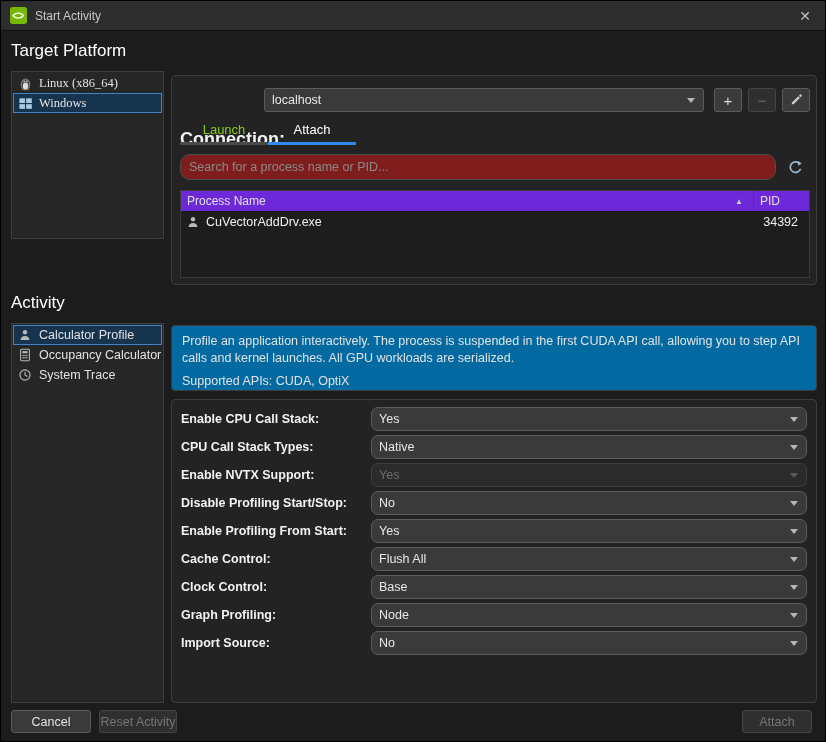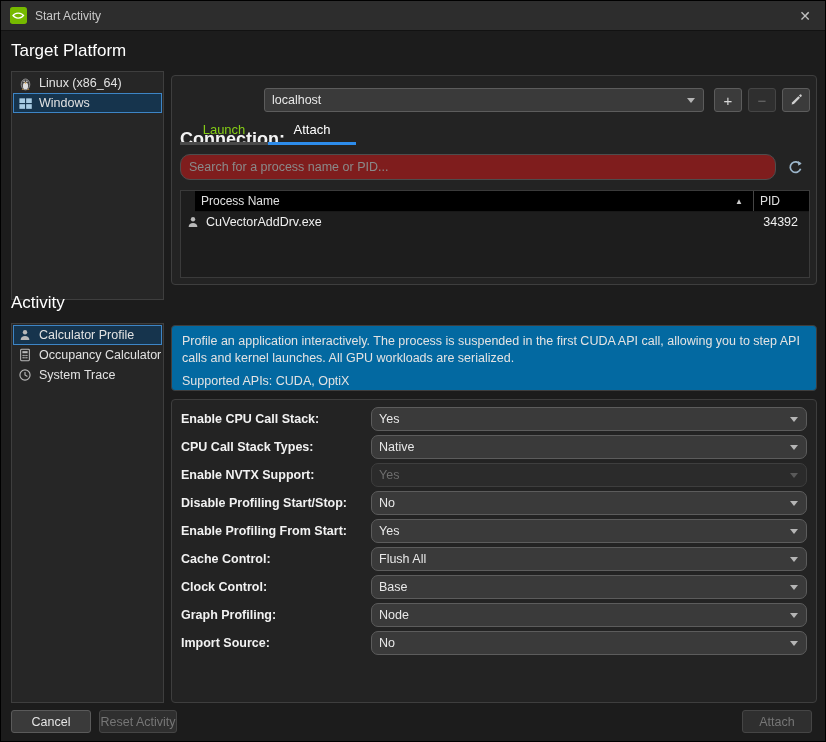--- a/index.html
+++ b/index.html
@@ -86,21 +86,21 @@
     font-family: "Liberation Sans", sans-serif; outline: none;
   }
   .search::placeholder { color: #8a8a8a; }
   .iconbtn {
     position: absolute; background: transparent; border: 1px solid transparent; border-radius: 3px;
     display: flex; align-items: center; justify-content: center; cursor: default;
   }
 
   
   .ptable { position: absolute; border: 1px solid #3a3a3a; background: #1d1d1d; display: flex; flex-direction: column; }
-  .thead { display: flex; height: 21px; background: #000000; border-bottom: 1px solid #181818; align-items: center; font-size: 12px; color: #e0e0e0; margin-left: 14px; }
+  .thead { display: flex; height: 21px; background: #6d28d9; border-bottom: 1px solid #181818; align-items: center; font-size: 12px; color: #e0e0e0; }
   .th-name { flex: 1; display: flex; align-items: center; padding: 0 6px; height: 100%; }
   .th-name .sort { margin-left: auto; font-size: 8px; color: #cccccc; padding-right: 4px; }
   .th-pid { width: 56px; padding: 0 6px; border-left: 1px solid #454545; height: 100%; display: flex; align-items: center; }
   .tbody { flex: 1; }
   .trow { display: flex; align-items: center; height: 20px; padding: 0 5px; font-size: 12.5px; color: #f0f0f0; gap: 5px; }
   .trow .tname { flex: 1; }
   .trow .tpid { width: 52px; text-align: right; padding-right: 6px; }
 
   
   .desc-panel { padding: 7px 10px; background: #0369a1; }
@@ -133,21 +133,21 @@
         <rect width="16" height="16" rx="2.5" fill="#76b900"></rect>
         <path d="M7.6 5.2 C5 5.2 2.8 6.6 2 8 C3 9.6 5.2 11 7.6 11 C10.6 11 12.6 9.4 13.6 8 C12.6 6.6 10.6 5.2 7.6 5.2 Z M7.6 6.4 C9.4 6.4 10.9 7.1 11.8 8 C10.9 8.9 9.4 9.8 7.6 9.8 C6 9.8 4.6 8.9 3.9 8 C4.6 7.1 6 6.4 7.6 6.4 Z" fill="#ffffff"></path>
       </svg>
     </span>
     <span class="title">Start Activity</span>
     <span class="close">✕</span>
   </div>
 
   <div class="h1" style="top:40px">Target Platform</div>
 
-  <div class="listbox" style="left:10px; top:70px; width:153px; height:229px;">
+  <div class="listbox" style="left:10px; top:70px; width:153px; height:168px;font-family:Liberation Serif, serif;">
     <div class="list-item">
       <span class="li-icon">
         <svg viewBox="0 0 16 16" width="15" height="15">
           <ellipse cx="8" cy="9" rx="4.6" ry="5.8" fill="#474747" stroke="#a8a8a8" stroke-width="0.8"></ellipse>
           <ellipse cx="8" cy="10.6" rx="2.8" ry="3.6" fill="#dedede"></ellipse>
           <circle cx="6.5" cy="5.6" r="0.7" fill="#ffffff"></circle>
           <circle cx="9.5" cy="5.6" r="0.7" fill="#ffffff"></circle>
           <path d="M6.9 7 L9.1 7 L8 8.4 Z" fill="#e2a33c"></path>
           <path d="M4.6 13.6 L6.3 14.4 L3.9 14.6 Z" fill="#e2a33c"></path>
           <path d="M11.4 13.6 L9.7 14.4 L12.1 14.6 Z" fill="#e2a33c"></path>

